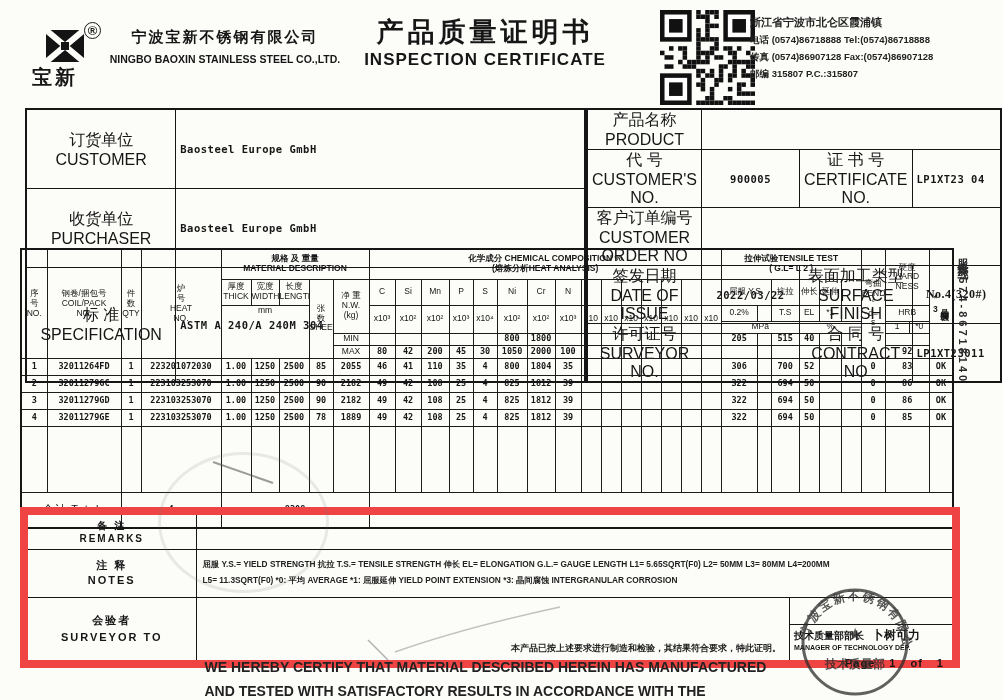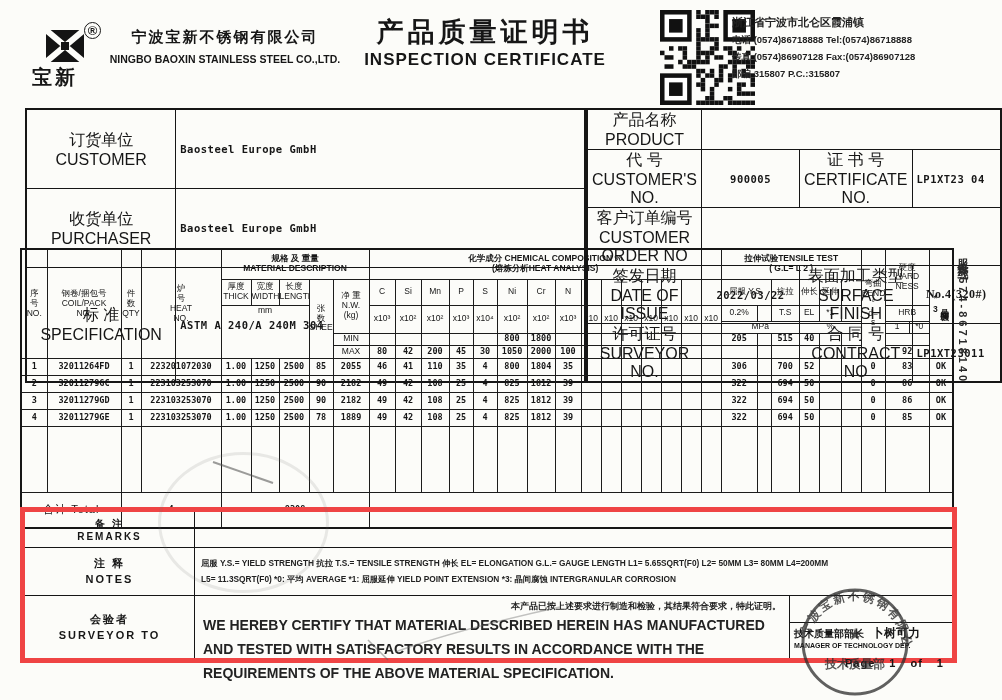--- a/index.html
+++ b/index.html
@@ -10,21 +10,21 @@
   .logo-mark{position:absolute;left:46px;top:30px;}
   .logo-reg{position:absolute;left:84px;top:22px;font-size:13px;font-weight:bold;border:1.5px solid #161616;border-radius:50%;width:15px;height:15px;line-height:15px;text-align:center;}
   .logo-cn{position:absolute;left:32px;top:64px;font-size:20px;font-weight:bold;letter-spacing:3px;}
   .co{position:absolute;left:100px;top:28px;width:250px;text-align:center;}
   .co-cn{font-size:15px;font-weight:bold;letter-spacing:2px;}
   .co-en{font-size:10.5px;font-weight:bold;margin-top:6px;}
   .ttl{position:absolute;left:355px;top:14px;width:260px;text-align:center;}
   .ttl-cn{font-size:27px;font-weight:bold;letter-spacing:4px;}
   .ttl-en{font-size:17px;font-weight:bold;letter-spacing:1px;}
   .qr{position:absolute;left:660px;top:10px;width:95px;height:95px;}
-  .addr{position:absolute;left:732px;top:13px;width:230px;font-size:9.5px;line-height:1.75;font-weight:bold;color:#222;}
+  .addr{position:absolute;left:750px;top:13px;width:230px;font-size:9.5px;line-height:1.75;font-weight:bold;color:#222;}
   .addr .cn{font-size:11px;}
   
   table{border-collapse:collapse;table-layout:fixed;}
   .info{position:absolute;top:108px;left:25px;display:flex;}
   .info table{border:2px solid #161616;}
   .info td{border:1.5px solid #161616;padding:0 4px;vertical-align:middle;}
   .ilbl{text-align:center;}
   .ival{font-family:"DejaVu Sans Mono","Liberation Mono",monospace;font-size:10.5px;font-weight:bold;letter-spacing:.5px;}
   .vtop{vertical-align:top;padding-top:4px;}
   
@@ -33,27 +33,27 @@
   .main td{border:1px solid #1c1c1c;text-align:center;vertical-align:middle;padding:0;font-size:8.5px;line-height:1.15;overflow:hidden;}
   .gh{font-size:9px;font-weight:bold;}
   .hh{font-size:8.5px;font-weight:normal;}
   .sm{font-size:7.5px;}
   .mult{font-size:7.5px;}
   .vert{writing-mode:vertical-rl;text-orientation:upright;font-size:8.5px;font-weight:bold;letter-spacing:1px;padding:2px 0;}
   .dat{font-family:"DejaVu Sans Mono","Liberation Mono",monospace;font-size:9px;font-weight:bold;}
   .main tr.drow td{height:16px;}
   
   .bottom{position:absolute;left:20px;top:507px;}
-  .bottom table{border:5px solid #ef4444;width:932px;}
+  .bottom table{border:8px solid #ef4444;width:932px;}
   .bottom td{border:1.5px solid #161616;vertical-align:middle;padding:2px 6px;}
   .blbl{text-align:center;}
   .blbl .cn{font-size:11px;font-weight:bold;letter-spacing:2px;}
   .notes-txt{font-size:8.3px;font-weight:bold;line-height:1.9;color:#222;}
   .cert-txt{font-size:14px;font-weight:bold;line-height:1.7;color:#222;}
-  .cert-cn{text-align:right;font-size:9px;}
+  .cert-cn{text-align:right;font-size:9px;margin-top:40px;}
   .mgr-box{display:flex;flex-direction:column;height:100%;}
   .mgr-top{height:26px;border-bottom:1.5px solid #161616;}
   .mgr-bot{padding:2px 4px;}
   .mgr-cn{font-size:10px;font-weight:bold;white-space:nowrap;}
   .mgr-name{font-size:12px;font-weight:bold;margin-left:8px;}
   .mgr-en{font-size:7px;font-weight:bold;}
   .cell0{padding:0!important;}
   
   .pagefoot{position:absolute;left:845px;top:657px;font-size:11px;font-weight:bold;letter-spacing:1px;}
   .pagefoot span{margin-right:14px;}

